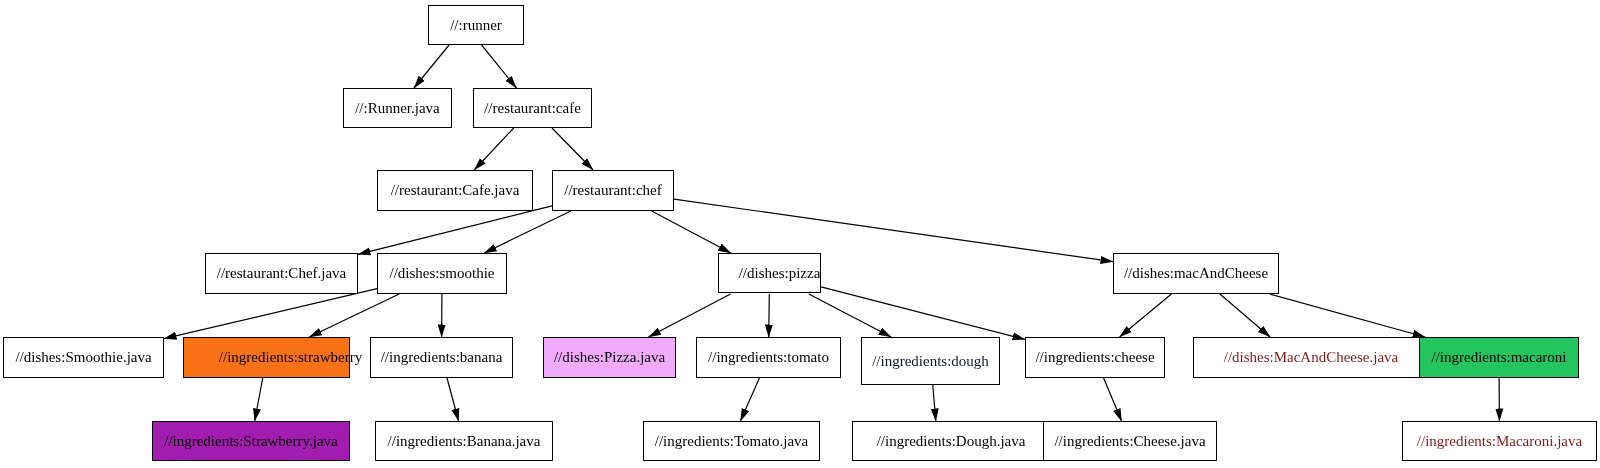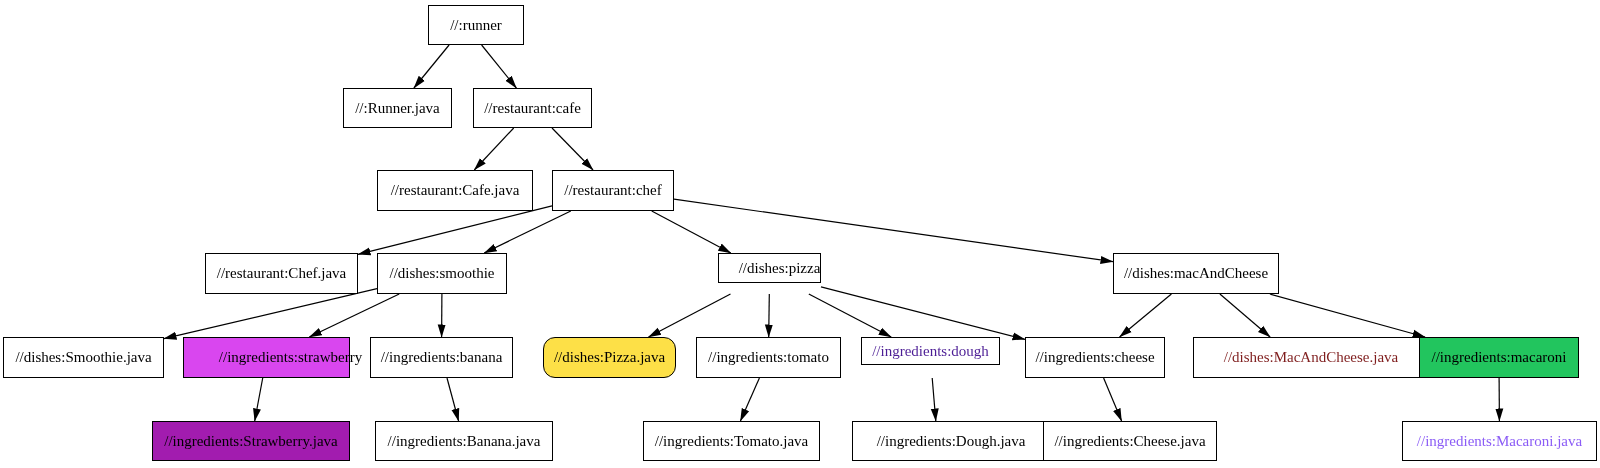--- a/index.html
+++ b/index.html
@@ -73,31 +73,31 @@
       <line x1="1499.1" y1="378.0" x2="1499.4" y2="421.0" stroke="#000000" stroke-width="1.2" marker-end="url(#arrowhead)"></line>
     </svg>
   <div id="node-layer">
       <div class="graph-node" style="left: 428px; top: 5px; width: 96px; height: 40px; background: rgb(255, 255, 255); border-color: rgb(0, 0, 0); color: rgb(0, 0, 0);">//:runner</div>
       <div class="graph-node" style="left: 343px; top: 88px; width: 109px; height: 40px; background: rgb(255, 255, 255); border-color: rgb(0, 0, 0); color: rgb(0, 0, 0);">//:Runner.java</div>
       <div class="graph-node" style="left: 473px; top: 88px; width: 119px; height: 40px; background: rgb(255, 255, 255); border-color: rgb(0, 0, 0); color: rgb(0, 0, 0);">//restaurant:cafe</div>
       <div class="graph-node" style="left: 377px; top: 170px; width: 156px; height: 41px; background: rgb(255, 255, 255); border-color: rgb(0, 0, 0); color: rgb(0, 0, 0);">//restaurant:Cafe.java</div>
       <div class="graph-node" style="left: 552px; top: 170px; width: 122px; height: 41px; background: rgb(255, 255, 255); border-color: rgb(0, 0, 0); color: rgb(0, 0, 0);">//restaurant:chef</div>
       <div class="graph-node" style="left: 205px; top: 253px; width: 153px; height: 41px; background: rgb(255, 255, 255); border-color: rgb(0, 0, 0); color: rgb(0, 0, 0);">//restaurant:Chef.java</div>
       <div class="graph-node" style="left: 377px; top: 253px; width: 130px; height: 41px; background: rgb(255, 255, 255); border-color: rgb(0, 0, 0); color: rgb(0, 0, 0);">//dishes:smoothie</div>
-      <div class="graph-node" style="left: 718px; top: 253px; width: 103px; height: 30px; background: rgb(255, 255, 255); border-color: rgb(0, 0, 0); color: rgb(0, 0, 0); padding-left: 20px;">//dishes:pizza</div>
+      <div class="graph-node" style="left: 718px; top: 253px; width: 103px; height: 40px; background: rgb(255, 255, 255); border-color: rgb(0, 0, 0); color: rgb(0, 0, 0); padding-left: 20px;">//dishes:pizza</div>
       <div class="graph-node" style="left: 1113px; top: 253px; width: 166px; height: 41px; background: rgb(255, 255, 255); border-color: rgb(0, 0, 0); color: rgb(0, 0, 0);">//dishes:macAndCheese</div>
       <div class="graph-node" style="left: 3px; top: 337px; width: 161px; height: 41px; background: rgb(255, 255, 255); border-color: rgb(0, 0, 0); color: rgb(0, 0, 0);">//dishes:Smoothie.java</div>
-      <div class="graph-node" style="left: 183px; top: 337px; width: 167px; height: 41px; background: #d946ef; border-color: rgb(0, 0, 0); color: rgb(0, 0, 0); padding-left: 48px;">//ingredients:strawberry</div>
+      <div class="graph-node" style="left: 183px; top: 337px; width: 167px; height: 41px; background: #f97316; border-color: rgb(0, 0, 0); color: rgb(0, 0, 0); padding-left: 48px;">//ingredients:strawberry</div>
       <div class="graph-node" style="left: 370px; top: 337px; width: 143px; height: 41px; background: rgb(255, 255, 255); border-color: rgb(0, 0, 0); color: rgb(0, 0, 0);">//ingredients:banana</div>
-      <div class="graph-node" style="left: 543px; top: 337px; width: 133px; height: 41px; background: #fde047; border-color: rgb(0, 0, 0); color: rgb(0, 0, 0); border-radius: 12px;">//dishes:Pizza.java</div>
+      <div class="graph-node" style="left: 543px; top: 337px; width: 133px; height: 41px; background: #f0abfc; border-color: rgb(0, 0, 0); color: rgb(0, 0, 0);">//dishes:Pizza.java</div>
       <div class="graph-node" style="left: 696px; top: 337px; width: 145px; height: 41px; background: rgb(255, 255, 255); border-color: rgb(0, 0, 0); color: rgb(0, 0, 0);">//ingredients:tomato</div>
-      <div class="graph-node" style="left: 861px; top: 337px; width: 139px; height: 28px; background: rgb(255, 255, 255); border-color: rgb(0, 0, 0); color: #4c1d95;">//ingredients:dough</div>
+      <div class="graph-node" style="left: 861px; top: 337px; width: 139px; height: 48px; background: rgb(255, 255, 255); border-color: rgb(0, 0, 0); color: #0f172a;">//ingredients:dough</div>
       <div class="graph-node" style="left: 1025px; top: 337px; width: 140px; height: 41px; background: rgb(255, 255, 255); border-color: rgb(0, 0, 0); color: rgb(0, 0, 0);">//ingredients:cheese</div>
       <div class="graph-node" style="left: 1193px; top: 337px; width: 236px; height: 41px; background: rgb(255, 255, 255); border-color: rgb(0, 0, 0); color: #7f1d1d;">//dishes:MacAndCheese.java</div>
       <div class="graph-node" style="left: 1419px; top: 337px; width: 160px; height: 41px; background: #22c55e; border-color: rgb(0, 0, 0); color: rgb(0, 0, 0);">//ingredients:macaroni</div>
       <div class="graph-node" style="left: 152px; top: 421px; width: 198px; height: 40px; background: #a21caf; border-color: rgb(0, 0, 0); color: rgb(0, 0, 0);">//ingredients:Strawberry.java</div>
       <div class="graph-node" style="left: 375px; top: 421px; width: 178px; height: 40px; background: rgb(255, 255, 255); border-color: rgb(0, 0, 0); color: rgb(0, 0, 0);">//ingredients:Banana.java</div>
       <div class="graph-node" style="left: 643px; top: 421px; width: 177px; height: 40px; background: rgb(255, 255, 255); border-color: rgb(0, 0, 0); color: rgb(0, 0, 0);">//ingredients:Tomato.java</div>
       <div class="graph-node" style="left: 852px; top: 421px; width: 198px; height: 40px; background: rgb(255, 255, 255); border-color: rgb(0, 0, 0); color: rgb(0, 0, 0);">//ingredients:Dough.java</div>
       <div class="graph-node" style="left: 1043px; top: 421px; width: 174px; height: 40px; background: rgb(255, 255, 255); border-color: rgb(0, 0, 0); color: rgb(0, 0, 0);">//ingredients:Cheese.java</div>
-      <div class="graph-node" style="left: 1402px; top: 421px; width: 195px; height: 40px; background: rgb(255, 255, 255); border-color: rgb(0, 0, 0); color: #8b5cf6;">//ingredients:Macaroni.java</div>
+      <div class="graph-node" style="left: 1402px; top: 421px; width: 195px; height: 40px; background: rgb(255, 255, 255); border-color: rgb(0, 0, 0); color: #7f1d1d;">//ingredients:Macaroni.java</div>
     </div>
 </div>
 
 </body></html>

